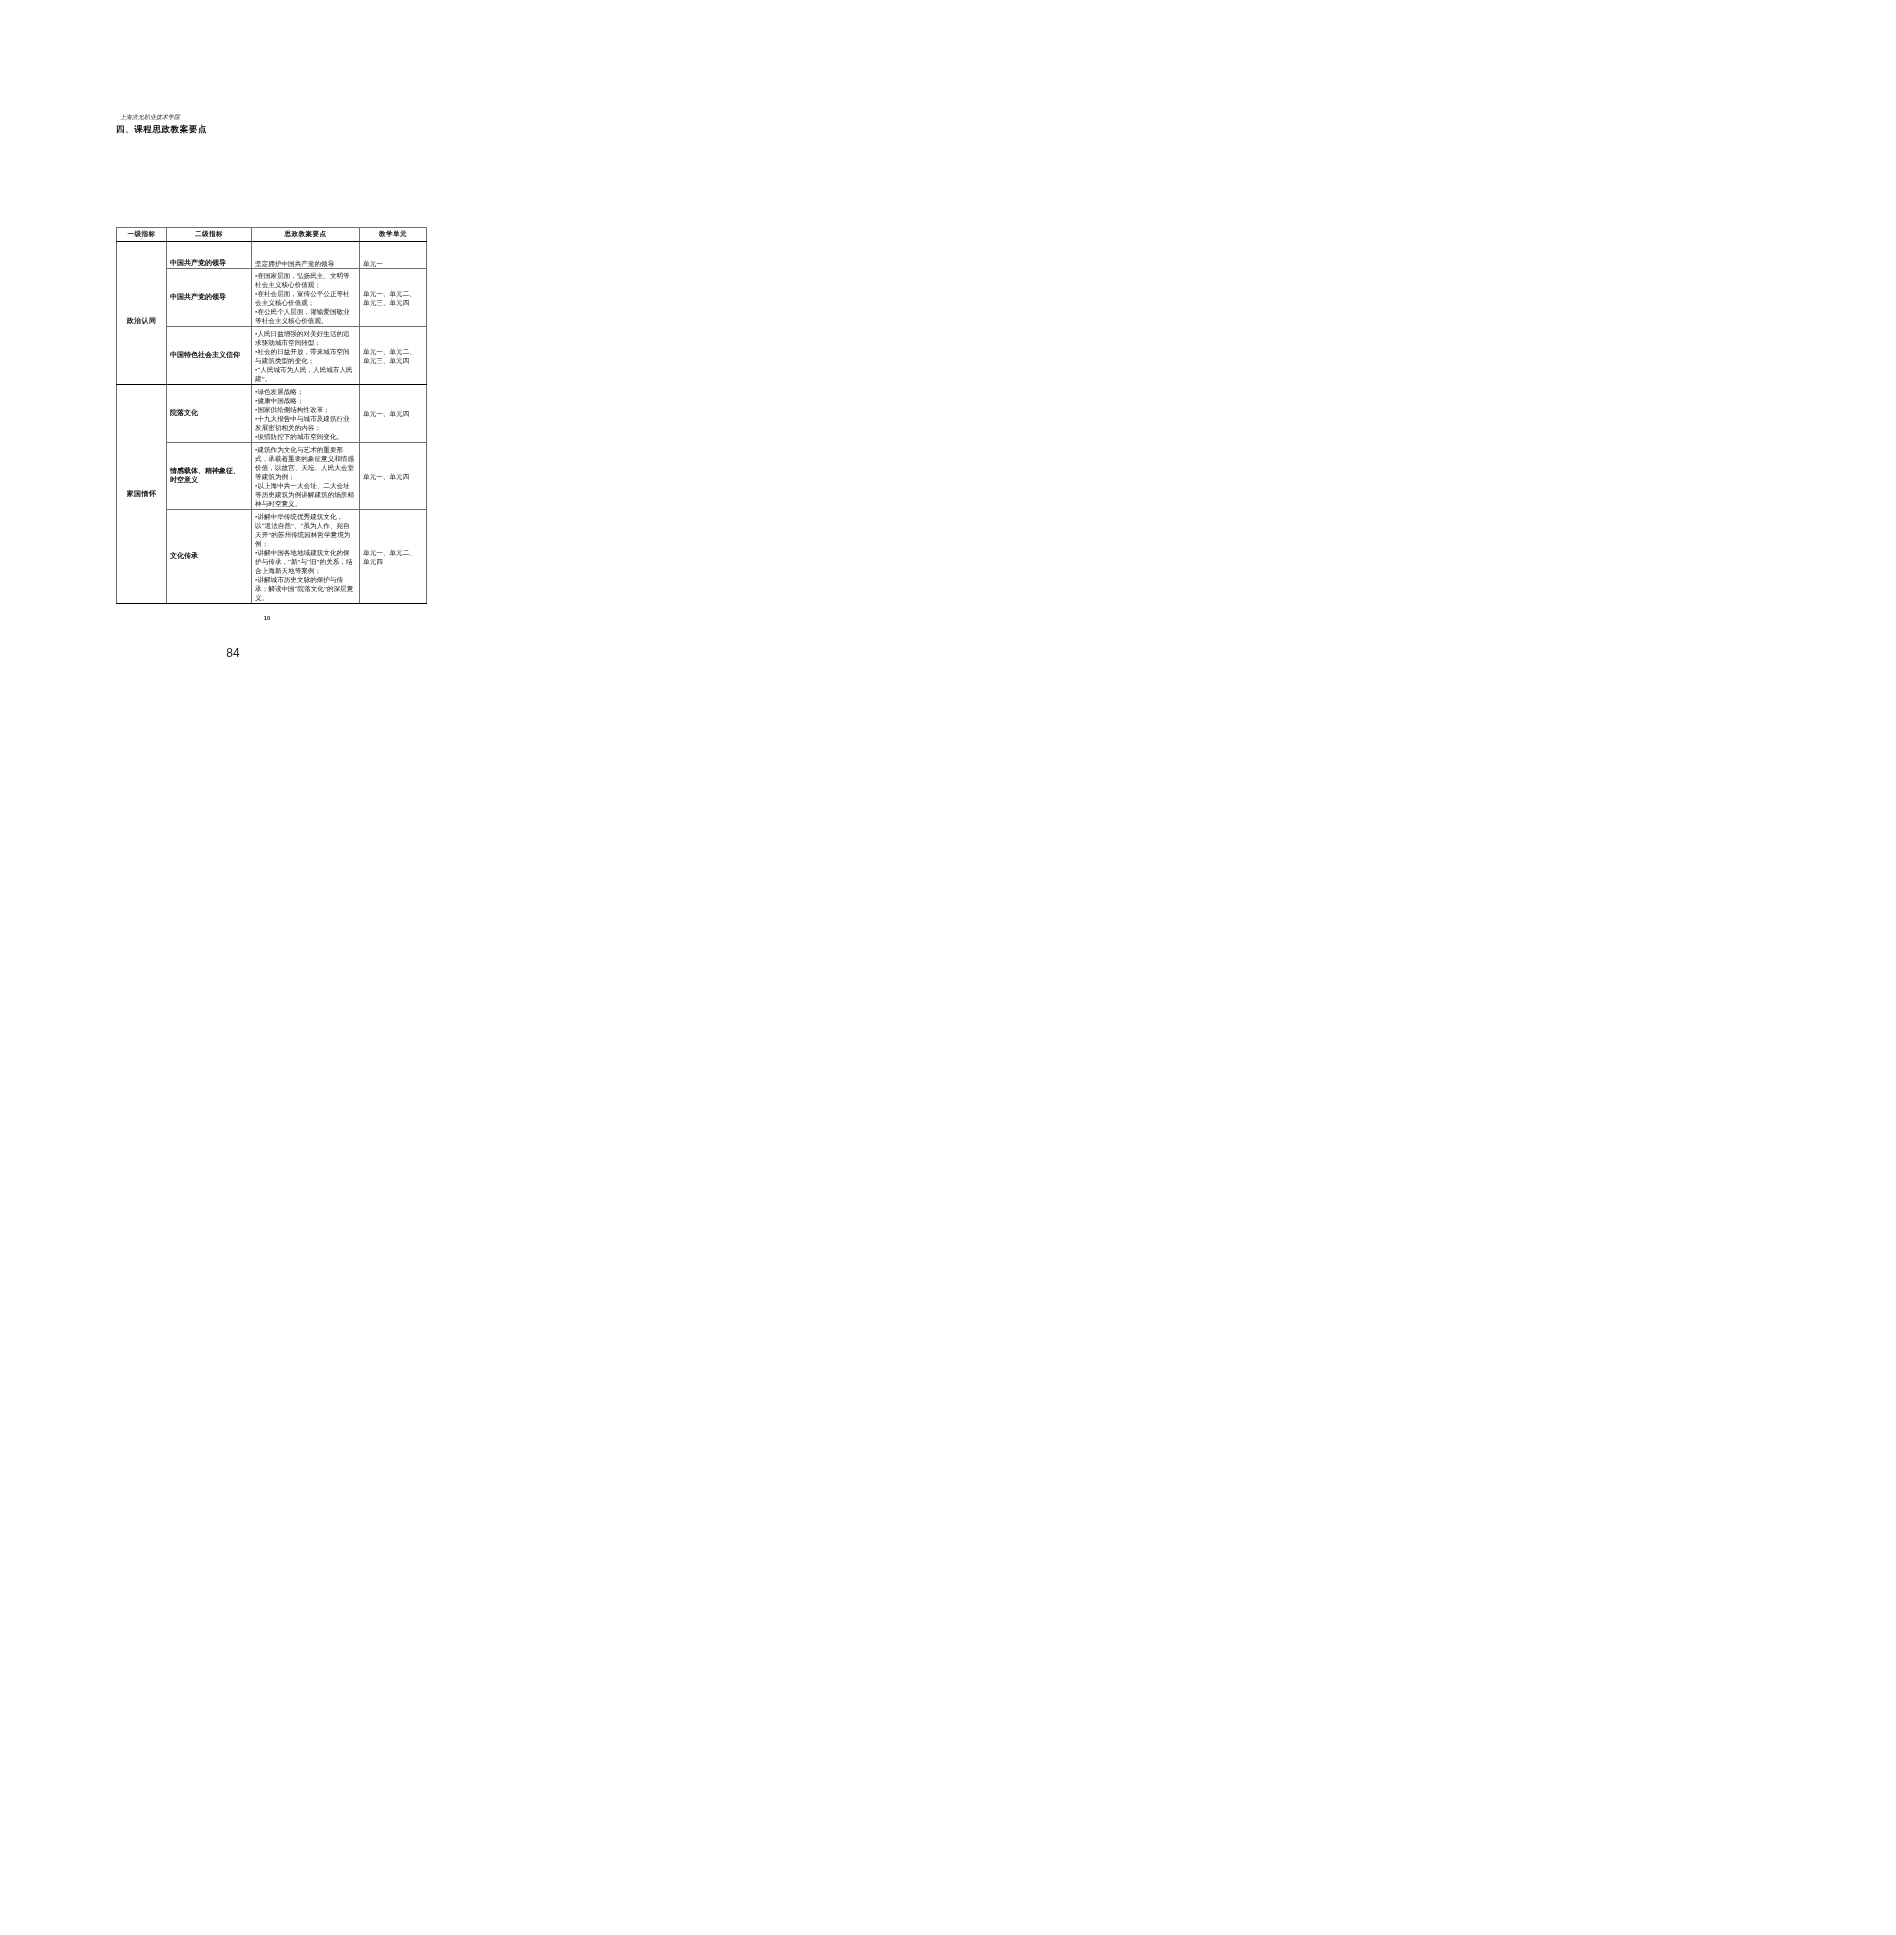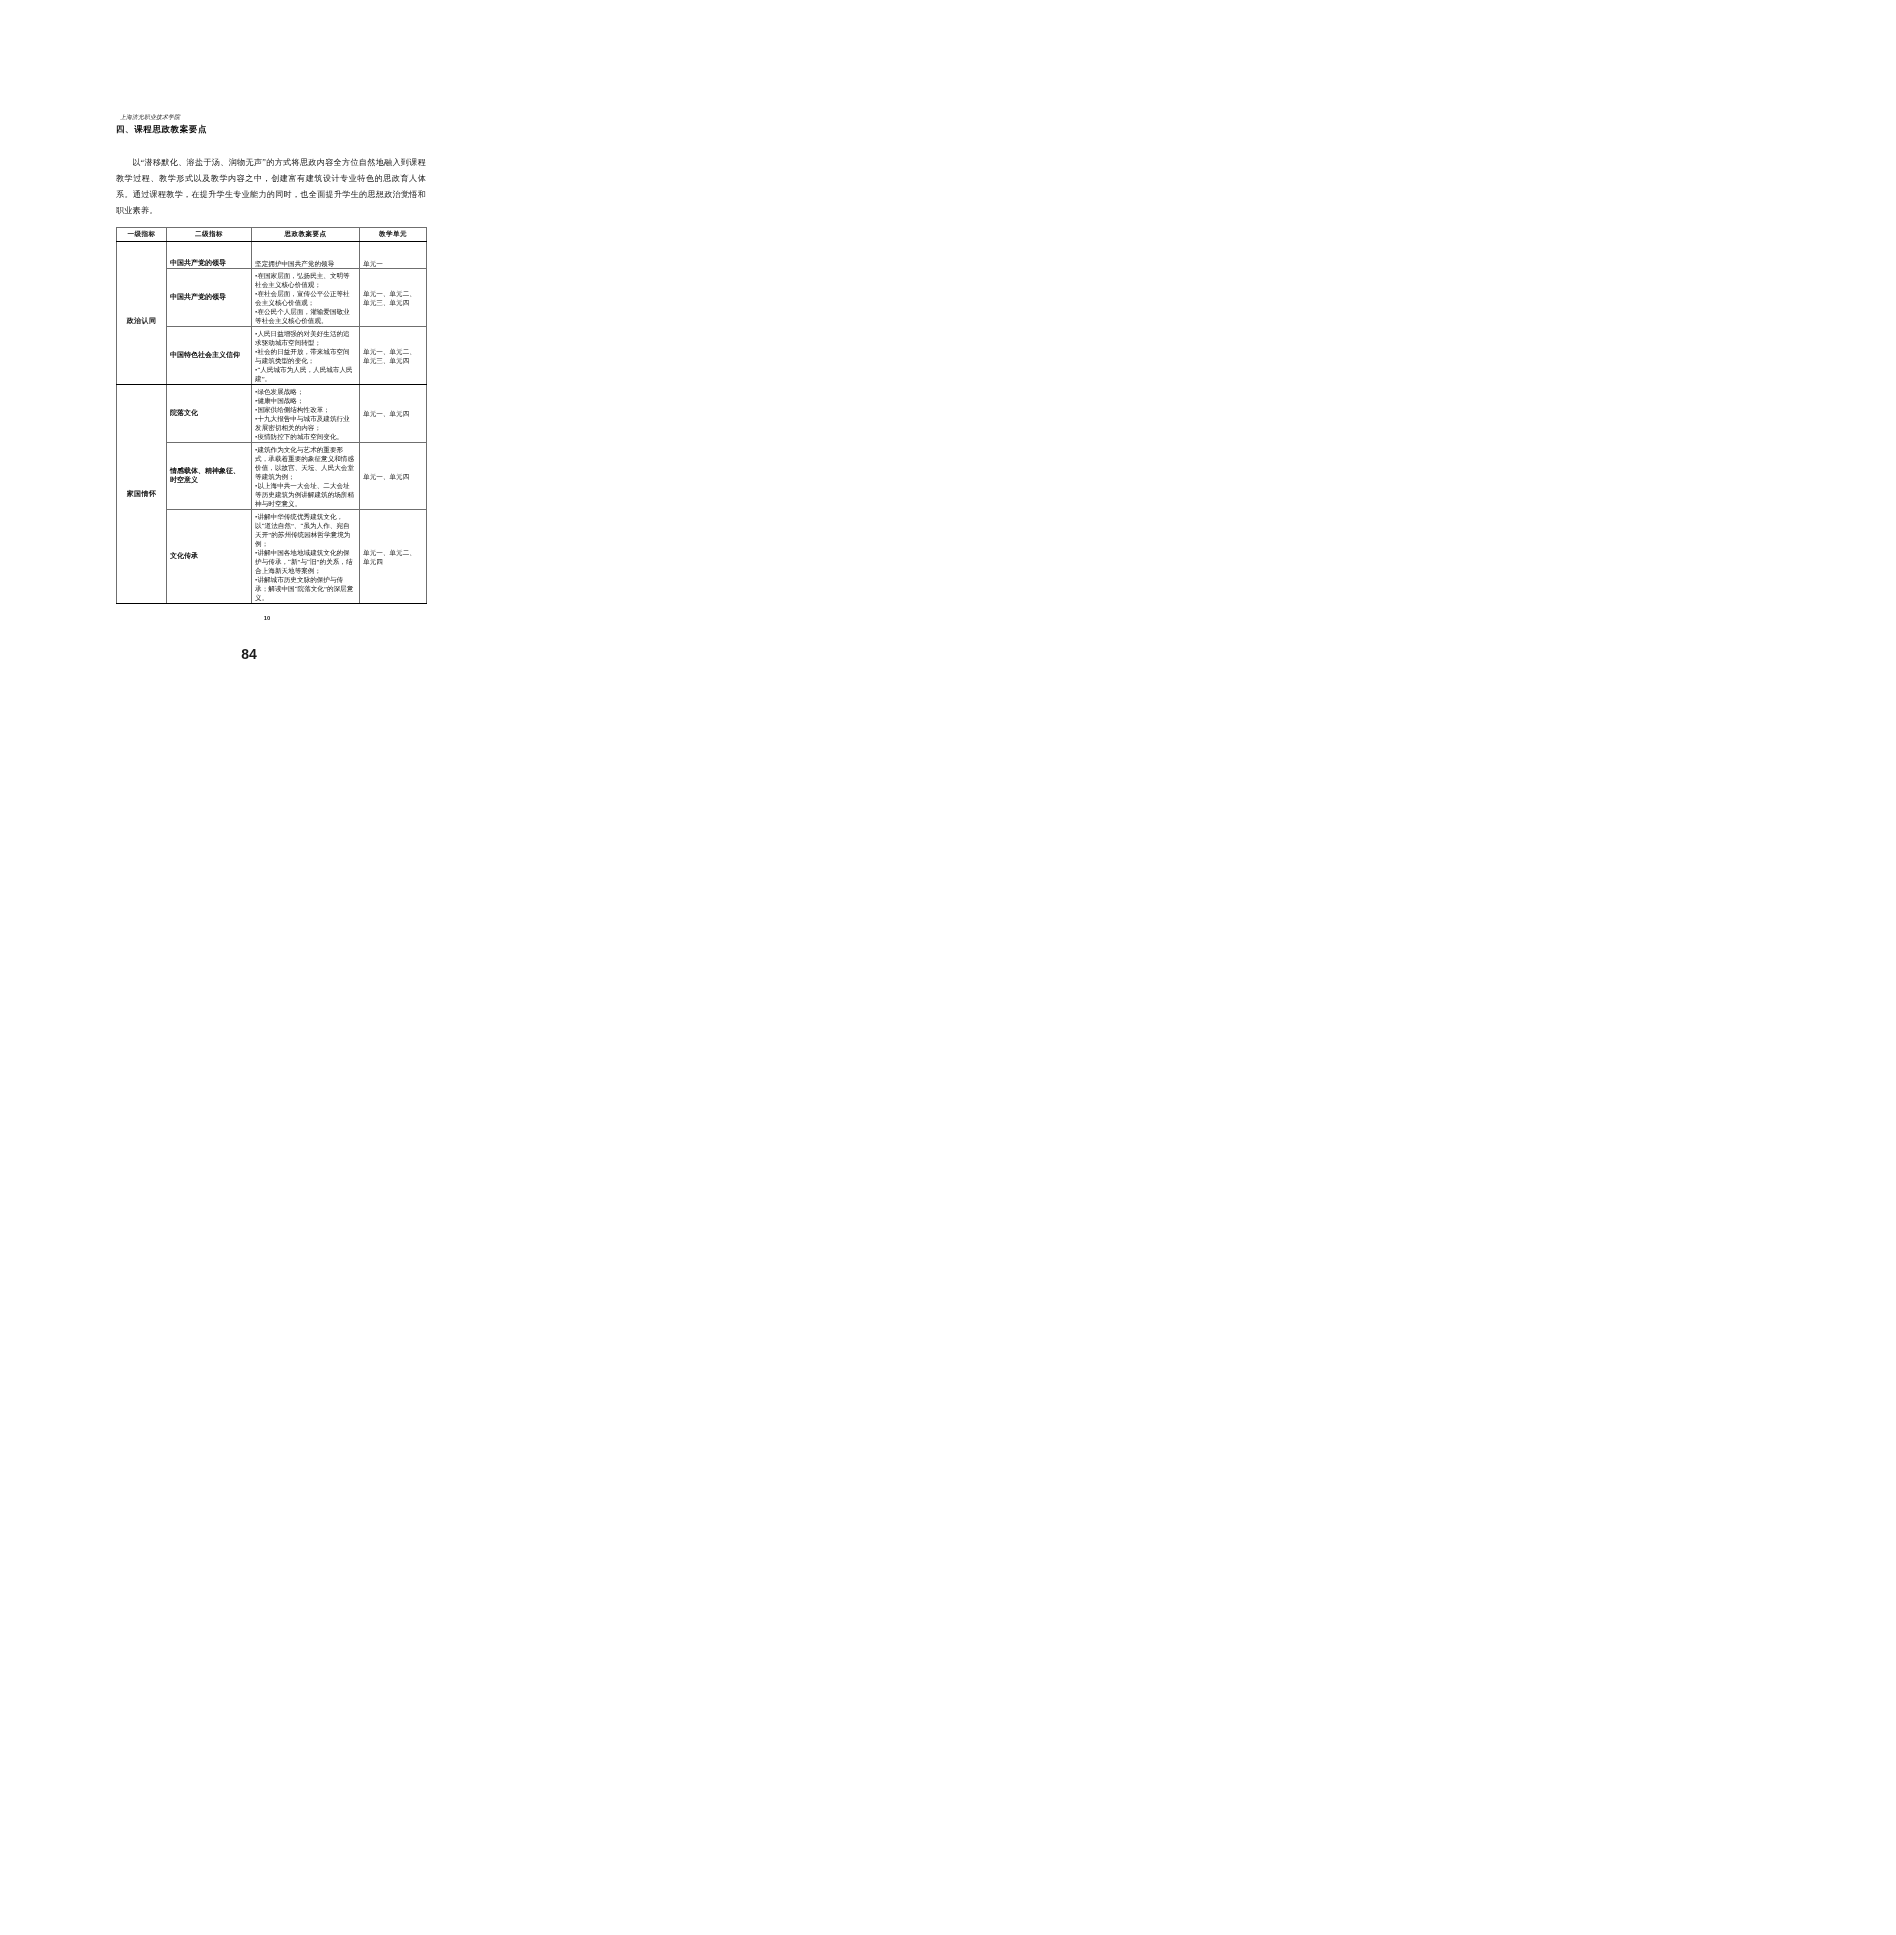--- a/index.html
+++ b/index.html
@@ -98,32 +98,31 @@
   }
   tr.sec-end > td { border-bottom: 1.2px solid #000000; }
   tr.short-row > td { height: 9.3px; padding-top: 17px; padding-bottom: 0.4px; }
   .footer-num {
     position: absolute;
     transform: translateX(-50%);
     font-family: "Liberation Sans", sans-serif;
     color: #1b1b1b;
   }
   .footer-doc-page { left: 267px; top: 615px; font-size: 5.8px; font-weight: 600; }
-  .footer-pdf-page { left: 249px; top: 646px; font-size: 14px; font-weight: bold; }
+  .footer-pdf-page { left: 233px; top: 646px; font-size: 12px; }
 </style>
 </head>
 <body>
 
 <div class="page">
 
   <div class="header-line">上海济光职业技术学院</div>
 
   <div class="page-title">四、课程思政教案要点</div>
 
-  <div class="intro">以“潜移默化、溶盐于汤、润物无声”的方式将思政内容全方位自然地融入到课程教学过程、教学形式以及教学内容之中，创建富有建筑设计专业特色的思政育人体系。通过课程教学，在提升学生专业能力的同时，也全面提升学生的思想政治觉悟和职业素养。</div>
 
   <table class="doc-table">
     <colgroup>
       <col style="width:50px">
       <col style="width:85px">
       <col style="width:108px">
       <col style="width:67px">
     </colgroup>
     <thead>
       <tr>

